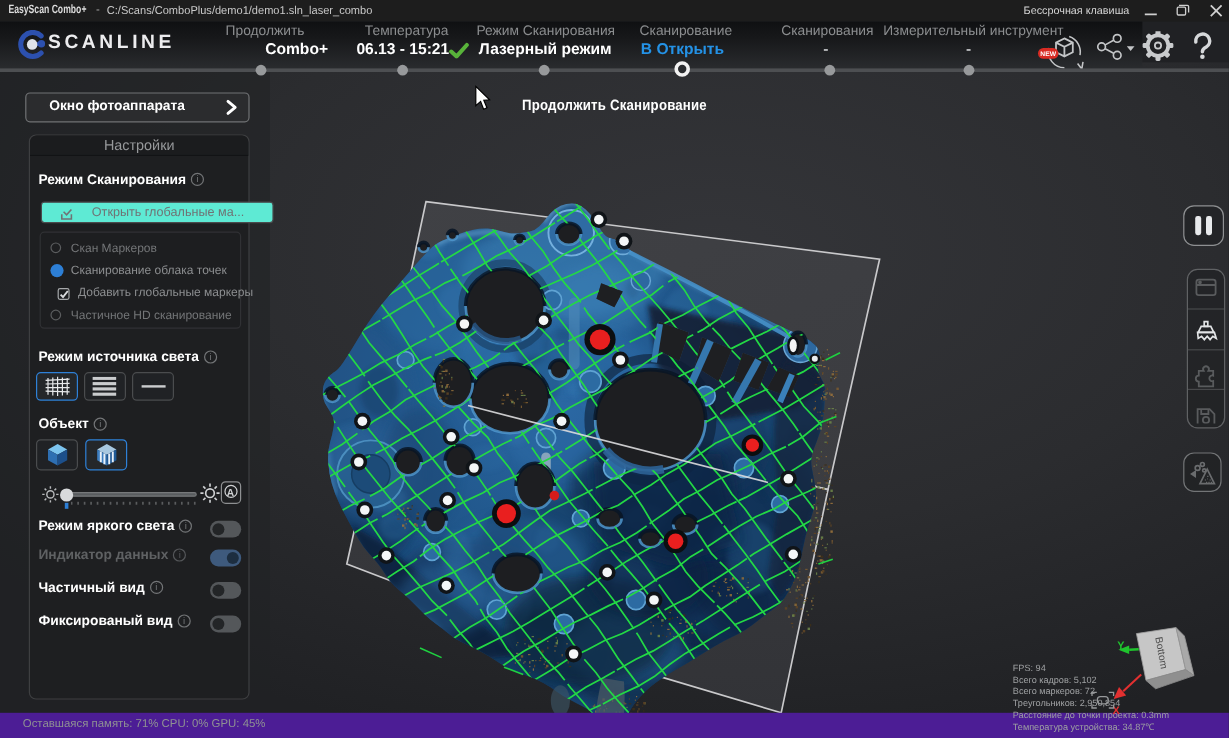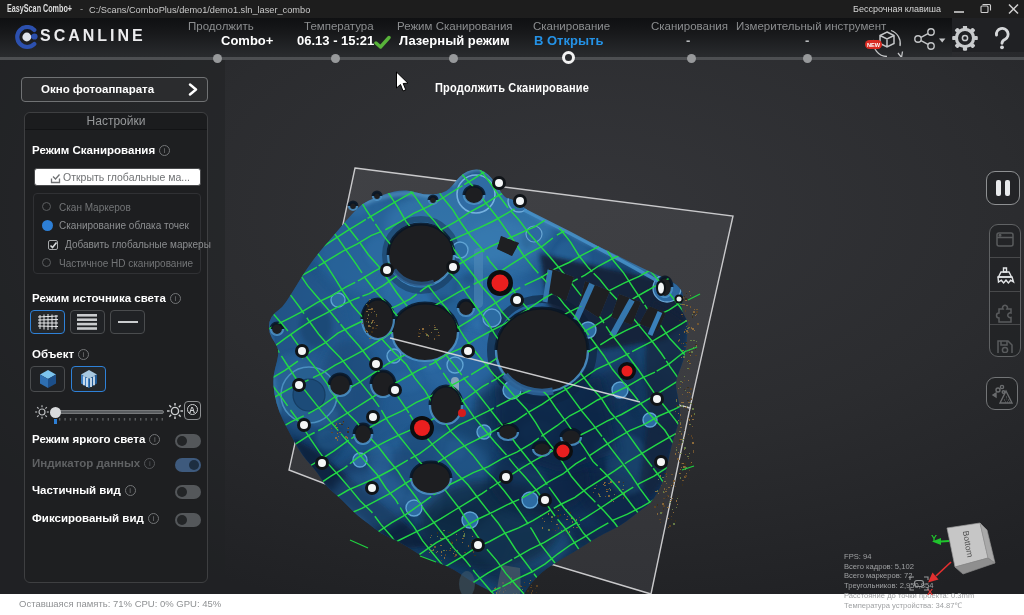--- a/index.html
+++ b/index.html
@@ -14,21 +14,21 @@
 #cambtn{width:187px;height:25px;background:#2b2c2e;border:1px solid #707274;border-radius:4px;
 color:#fff;font-size:11.5px;font-weight:bold;line-height:23px;padding-left:19px;position:relative}
 #setpanel{position:absolute;left:24px;top:112px;width:184px;height:471px;background:#1e1f21;
 border:1px solid #3e3f41;border-radius:6px}
 .sechead{color:#fff;font-size:11.5px;font-weight:bold}
 .info{display:inline-block;width:11px;height:11px;border:1px solid #737577;border-radius:50%;
 color:#737577;font-size:8px;text-align:center;line-height:10px;font-weight:normal;vertical-align:1px;margin-left:4px}
 .toggle{position:absolute;right:9px;width:26px;height:14px;border-radius:7px;background:#54575a}
 .toggle .knob{position:absolute;left:2px;top:2px;width:10px;height:10px;border-radius:50%;background:#232527}
 .togrow{position:absolute;left:32px;width:170px;height:16px;color:#fff;font-size:11.5px;font-weight:bold}
-#statusbar{position:absolute;left:0;top:594px;width:1024px;height:21px;background:#ffffff;
+#statusbar{position:absolute;left:0;top:594px;width:1024px;height:21px;background:#4c1d95;
 color:#8f9193;font-size:10px;line-height:20px;white-space:nowrap}
 #stats{position:absolute;left:844px;top:552px;color:#9fa1a3;font-size:7.6px;line-height:9.7px;white-space:nowrap}
 .rtbtn{position:absolute;border:1.6px solid #8e9092;border-radius:9px;background:rgba(30,31,33,0.55)}
 </style></head><body>
 <svg class="abs" style="left:0;top:0" width="1024" height="615" viewBox="0 0 1024 615">
 <defs>
 <radialGradient id="vpg" cx="58%" cy="28%" r="75%">
         <stop offset="0%" stop-color="#343539"></stop>
         <stop offset="55%" stop-color="#2b2c2f"></stop>
         <stop offset="100%" stop-color="#202124"></stop>
@@ -977,21 +977,21 @@
 <path d="M1.5,1 L1.5,17 L5.5,13.5 L8,20 L10.8,18.8 L8.2,12.5 L13,12.2 Z" fill="#fff" stroke="#000" stroke-width="1"></path>
   </svg>
 <div id="cambtn" class="abs" style="left:21px;top:77px">Окно фотоаппарата
 <svg style="position:absolute;right:9px;top:5px" width="10" height="13">
       <path d="M2,1.5 L8,6.5 L2,11.5" stroke="#fff" stroke-width="2.4" fill="none" stroke-linecap="round" stroke-linejoin="round"></path>
     </svg>
 </div>
 <div id="setpanel"></div>
 <div class="abs" style="left:25px;top:113px;width:182px;height:17px;background:#1b1c1e;border-bottom:1px solid #121315;border-radius:6px 6px 0 0;text-align:center;color:#97999b;font-size:12px;line-height:17px">Настройки</div>
 <div class="abs sechead" style="left:32px;top:144px">Режим Сканирования<span class="info">i</span></div>
-<div class="abs" style="left:34px;top:168px;width:167px;height:18px;border:1px solid #4a4b4d;border-radius:3px;background:#ffffff;color:#707274;font-size:11.5px;line-height:17px;text-align:center">
+<div class="abs" style="left:34px;top:168px;width:194px;height:18px;border:1px solid #4a4b4d;border-radius:3px;background:#5eead4;color:#707274;font-size:11.5px;line-height:17px;text-align:center">
 <svg style="position:absolute;left:15px;top:3.5px" width="11" height="11" viewBox="0 0 11 11">
       <g stroke="#707274" fill="none" stroke-width="1.3">
         <path d="M1.5,5.5 v4 h8 v-4 M3,3.5 l2.5,2.5 l4,-4.5"></path>
       </g>
     </svg>
 <span style="margin-left:18px;font-size:10.5px">Открыть глобальные ма...</span></div>
 <div class="abs" style="left:33px;top:193px;width:168px;height:81px;border:1px solid #303134;border-radius:4px;background:#1d1e20"></div>
 <div class="abs" style="left:42px;top:202px;width:9px;height:9px;border-radius:50%;border:1.3px solid #5b5d5f"></div>
 <div class="abs" style="left:59px;top:202px;color:#737577;font-size:10px">Скан Маркеров</div>
 <div class="abs" style="left:42px;top:220px;width:11px;height:11px;border-radius:50%;background:#2d7fd6"></div>

